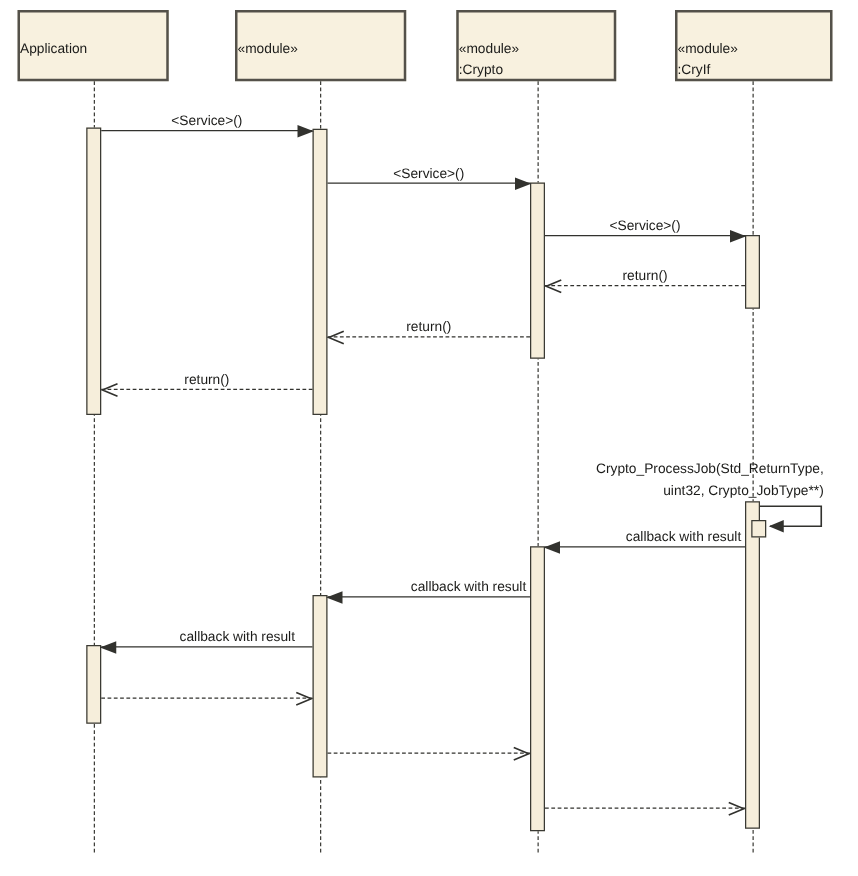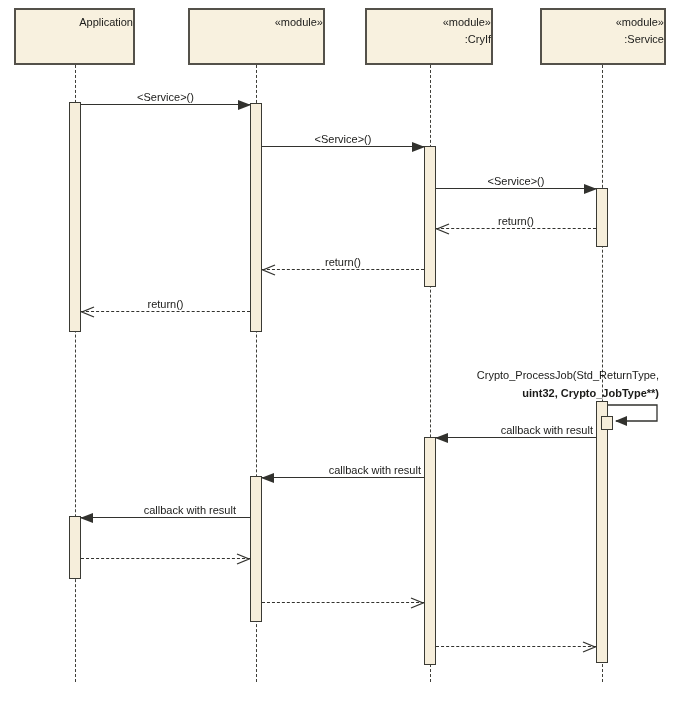--- a/index.html
+++ b/index.html
@@ -11,24 +11,24 @@
     --text:#1B1B19;
   }
   *{margin:0;padding:0;box-sizing:border-box;}
   body{background:#fff;font-family:"Liberation Sans",sans-serif;}
   .canvas{position:relative;width:686px;height:701px;background:#FFFFFF;overflow:hidden;}
 
   .pbox{
     position:absolute;top:8px;height:57px;
     background:var(--box-fill);
     border:2px solid var(--box-border);
-    text-align:right;
+    text-align:left;
     color:var(--text);
     font-size:11px;
-    padding-top:4px;
+    padding-top:21px;
     line-height:17px;
   }
   .pbox .l1,.pbox .l2{display:block;white-space:nowrap;}
 
   .lifeline{
     position:absolute;top:65px;height:617px;width:0;
     border-left:1px dashed #3F3F3A;
   }
 
   .act{
@@ -74,25 +74,25 @@
 <div class="canvas">
 
   <div class="pbox" style="left:14px;width:121px;">
     <span class="l1">Application</span>
   </div>
   <div class="pbox" style="left:188px;width:137px;">
     <span class="l1">«module»</span>
   </div>
   <div class="pbox" style="left:365px;width:128px;">
     <span class="l1">«module»</span>
-    <span class="l2">:CryIf</span>
+    <span class="l2">:Crypto</span>
   </div>
   <div class="pbox" style="left:540px;width:126px;">
     <span class="l1">«module»</span>
-    <span class="l2">:Service</span>
+    <span class="l2">:CryIf</span>
   </div>
 
   <div class="lifeline" style="left:75px;"></div>
   <div class="lifeline" style="left:256px;"></div>
   <div class="lifeline" style="left:430px;"></div>
   <div class="lifeline" style="left:602px;"></div>
 
   <div class="act" style="left:69px;top:102px;height:230px;"></div>
   <div class="act" style="left:250px;top:103px;height:229px;"></div>
   <div class="act" style="left:424px;top:146px;height:141px;"></div>
@@ -136,21 +136,21 @@
   <div class="msg dashed" style="left:81px;top:297px;width:169px;">
     <span class="lbl">return()</span>
     <div class="line"></div>
     <svg class="ah-open-left" width="15" height="12">
         <path d="M14 1 L2 6 L14 11" fill="none" stroke="#32322E" stroke-width="1.3"></path>
       </svg>
   </div>
 
   <div class="selfmsg-label">
     <span class="l1" style="display:block;">Crypto_ProcessJob(Std_ReturnType,</span>
-    <span class="l2" style="display:block;font-weight:bold;">uint32, Crypto_JobType**)</span>
+    <span class="l2" style="display:block;">uint32, Crypto_JobType**)</span>
   </div>
   <svg class="selfloop" width="60" height="30">
     <path d="M4 7 H53 V23 H12" fill="none" stroke="#32322E" stroke-width="1.3"></path>
     <polygon points="11,23 23,18 23,28" fill="#32322E"></polygon>
   </svg>
 
   <div class="msg" style="left:436px;top:423px;width:160px;">
     <span class="lbl alignr">callback with result</span>
     <div class="line"></div>
     <div class="ah-fill-left"></div>

